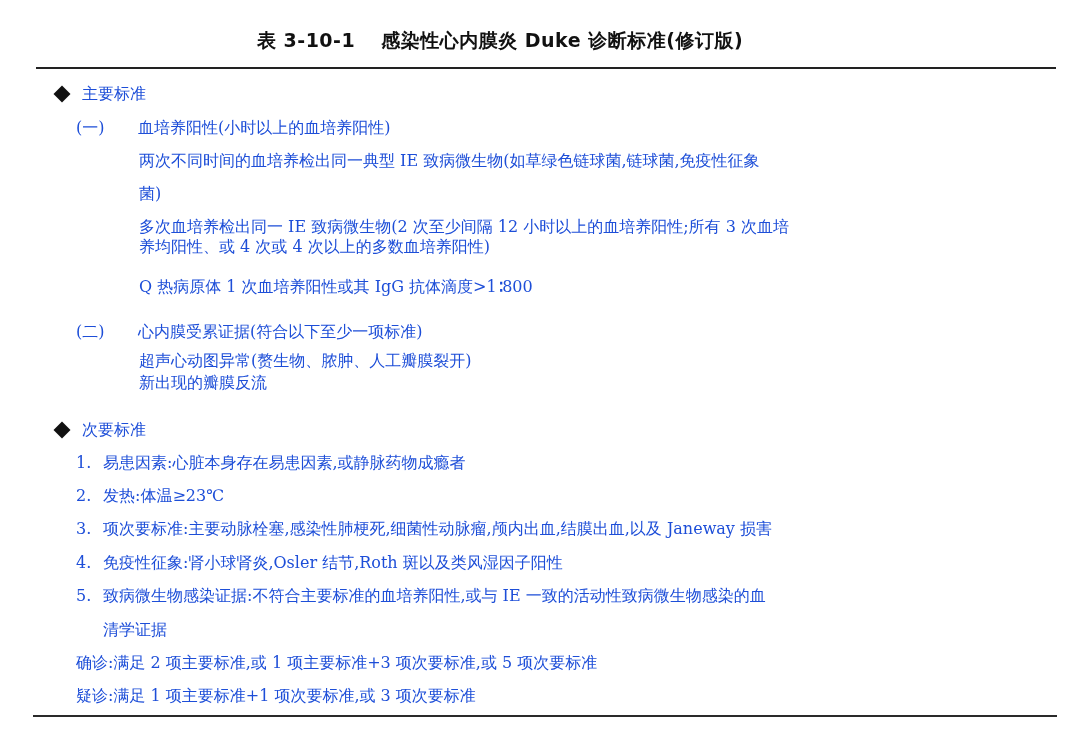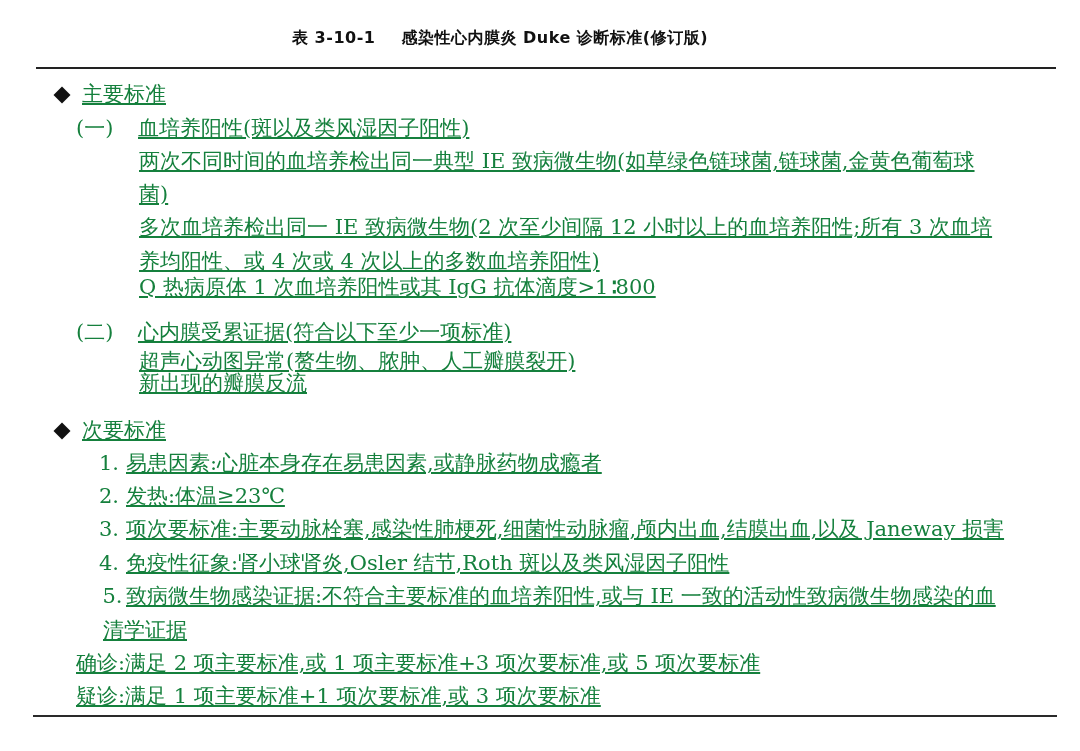--- a/index.html
+++ b/index.html
@@ -16,21 +16,21 @@
     font-family: "DejaVu Serif", "Liberation Serif", serif;
   }
   .caption {
     position: absolute;
     top: 28px;
     left: 0;
     width: 1000px;
     text-align: center;
     font-family: "DejaVu Sans", "Liberation Sans", sans-serif;
     font-weight: bold;
-    font-size: 16px;
+    font-size: 19px;
     letter-spacing: 0.5px;
     color: #111;
   }
   .caption .num { margin-right: 26px; }
   .rule-top {
     position: absolute;
     left: 36px;
     width: 1020px;
     top: 67px;
     height: 2px;
@@ -39,68 +39,67 @@
   .rule-bottom {
     position: absolute;
     left: 33px;
     width: 1024px;
     top: 715px;
     height: 2px;
     background: #2a2a2a;
   }
   .line {
     position: absolute;
-    font-size: 21px;
+    font-size: 16px;
     line-height: 24px;
     white-space: nowrap;
-    color: #15803d;
-    text-decoration: underline;
+    color: #1d4ed8;
   }
   .sect {
     left: 50px;
   }
   .sect .diamond {
     display: inline-block;
     width: 12px;
     height: 12px;
     background: #111;
     transform: rotate(45deg);
     margin: 0 14px 2px 6px;
     vertical-align: middle;
   }
   .sub { left: 76px; }
   .sub .marker { display: inline-block; width: 62px; }
   .item { left: 139px; }
-  .num-item { left: 76px; margin-left: 23px; }
+  .num-item { left: 76px; }
   .num-item .marker { display: inline-block; width: 27px; }
   .cont { left: 103px; }
   .dx { left: 76px; }
 </style>
 </head>
 <body>
 
 <div class="caption">
   <span class="num">表 3-10-1</span><span>感染性心内膜炎 Duke 诊断标准(修订版)</span>
 </div>
 
 <div class="rule-top"></div>
 
 <div class="line sect" style="top:82px;">
   <span class="diamond"></span><span>主要标准</span>
 </div>
 
 <div class="line sub" style="top:116px;">
-  <span class="marker">(一)</span><span>血培养阳性(斑以及类风湿因子阳性)</span>
+  <span class="marker">(一)</span><span>血培养阳性(小时以上的血培养阳性)</span>
 </div>
 
-<div class="line item" style="top:149px;">两次不同时间的血培养检出同一典型 IE 致病微生物(如草绿色链球菌,链球菌,金黄色葡萄球</div>
+<div class="line item" style="top:149px;">两次不同时间的血培养检出同一典型 IE 致病微生物(如草绿色链球菌,链球菌,免疫性征象</div>
 <div class="line item" style="top:182px;">菌)</div>
 
 <div class="line item" style="top:215px;">多次血培养检出同一 IE 致病微生物(2 次至少间隔 12 小时以上的血培养阳性;所有 3 次血培</div>
-<div class="line item" style="top:249px;">养均阳性、或 4 次或 4 次以上的多数血培养阳性)</div>
+<div class="line item" style="top:235px;">养均阳性、或 4 次或 4 次以上的多数血培养阳性)</div>
 
 <div class="line item" style="top:275px;">Q 热病原体 1 次血培养阳性或其 IgG 抗体滴度&gt;1∶800</div>
 
 <div class="line sub" style="top:320px;">
   <span class="marker">(二)</span><span>心内膜受累证据(符合以下至少一项标准)</span>
 </div>
 
 <div class="line item" style="top:349px;">超声心动图异常(赘生物、脓肿、人工瓣膜裂开)</div>
 <div class="line item" style="top:371px;">新出现的瓣膜反流</div>
 
@@ -113,21 +112,21 @@
 </div>
 <div class="line num-item" style="top:484px;">
   <span class="marker">2.</span><span>发热:体温≥23℃</span>
 </div>
 <div class="line num-item" style="top:517px;">
   <span class="marker">3.</span><span>项次要标准:主要动脉栓塞,感染性肺梗死,细菌性动脉瘤,颅内出血,结膜出血,以及 Janeway 损害</span>
 </div>
 <div class="line num-item" style="top:551px;">
   <span class="marker">4.</span><span>免疫性征象:肾小球肾炎,Osler 结节,Roth 斑以及类风湿因子阳性</span>
 </div>
-<div class="line num-item" style="top:584px;text-align:center;">
+<div class="line num-item" style="top:584px;">
   <span class="marker">5.</span><span>致病微生物感染证据:不符合主要标准的血培养阳性,或与 IE 一致的活动性致病微生物感染的血</span>
 </div>
 <div class="line cont" style="top:618px;">清学证据</div>
 
 <div class="line dx" style="top:651px;">确诊:满足 2 项主要标准,或 1 项主要标准+3 项次要标准,或 5 项次要标准</div>
 <div class="line dx" style="top:684px;">疑诊:满足 1 项主要标准+1 项次要标准,或 3 项次要标准</div>
 
 <div class="rule-bottom"></div>
 
 </body></html>

